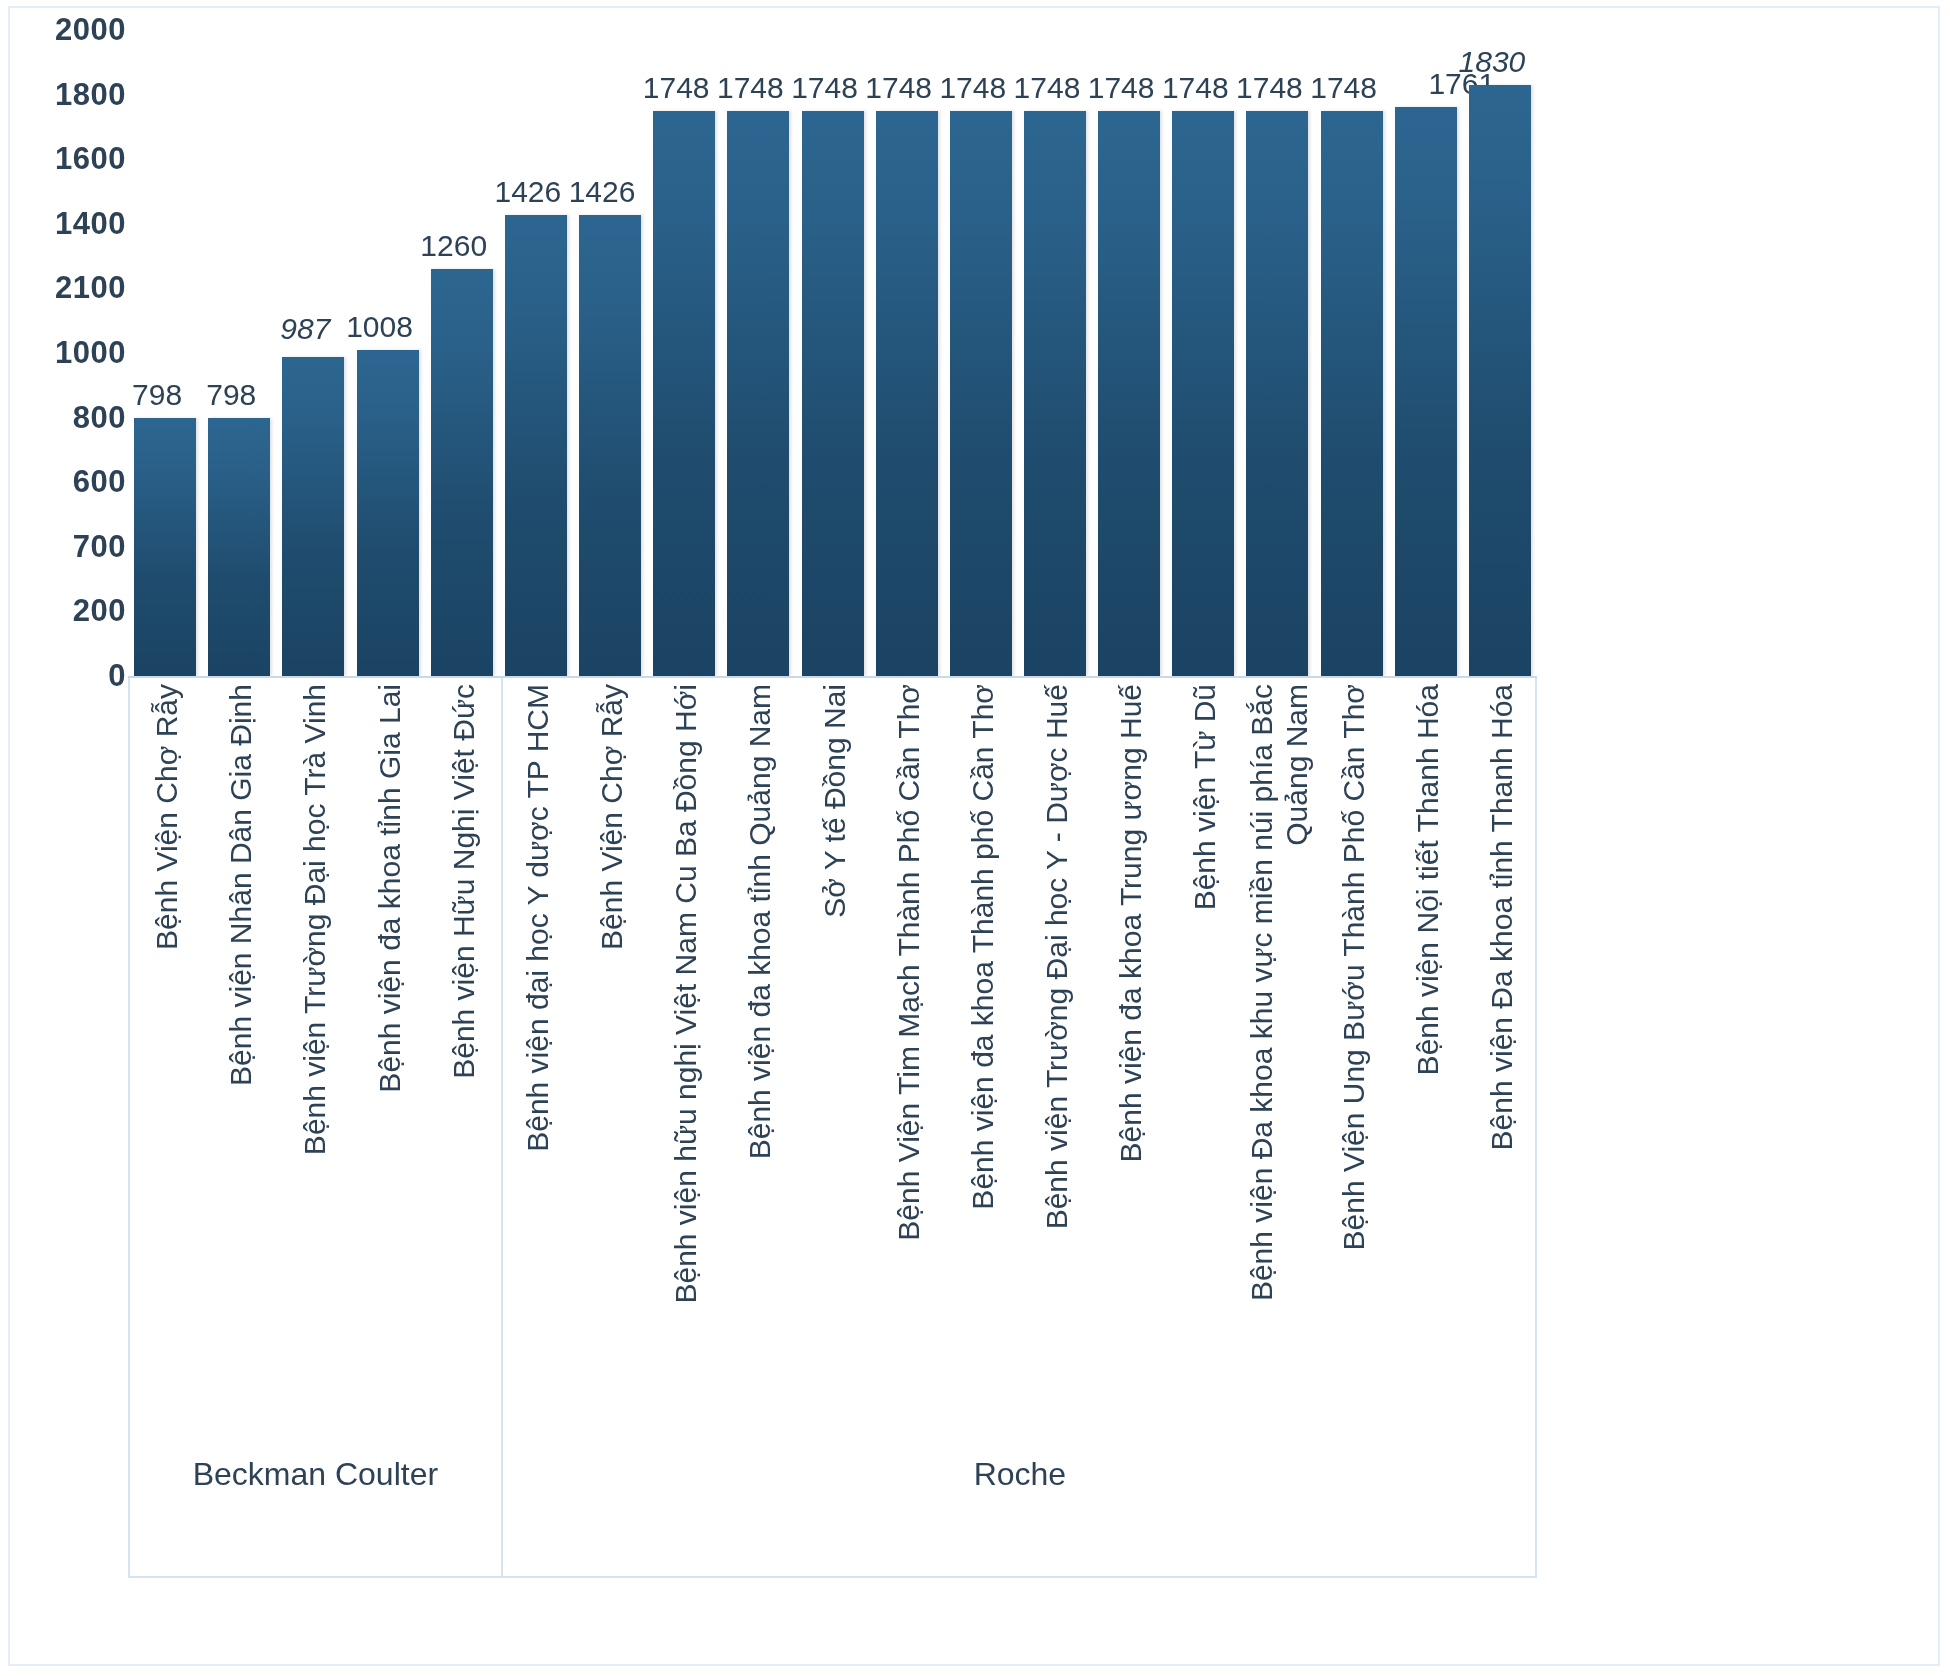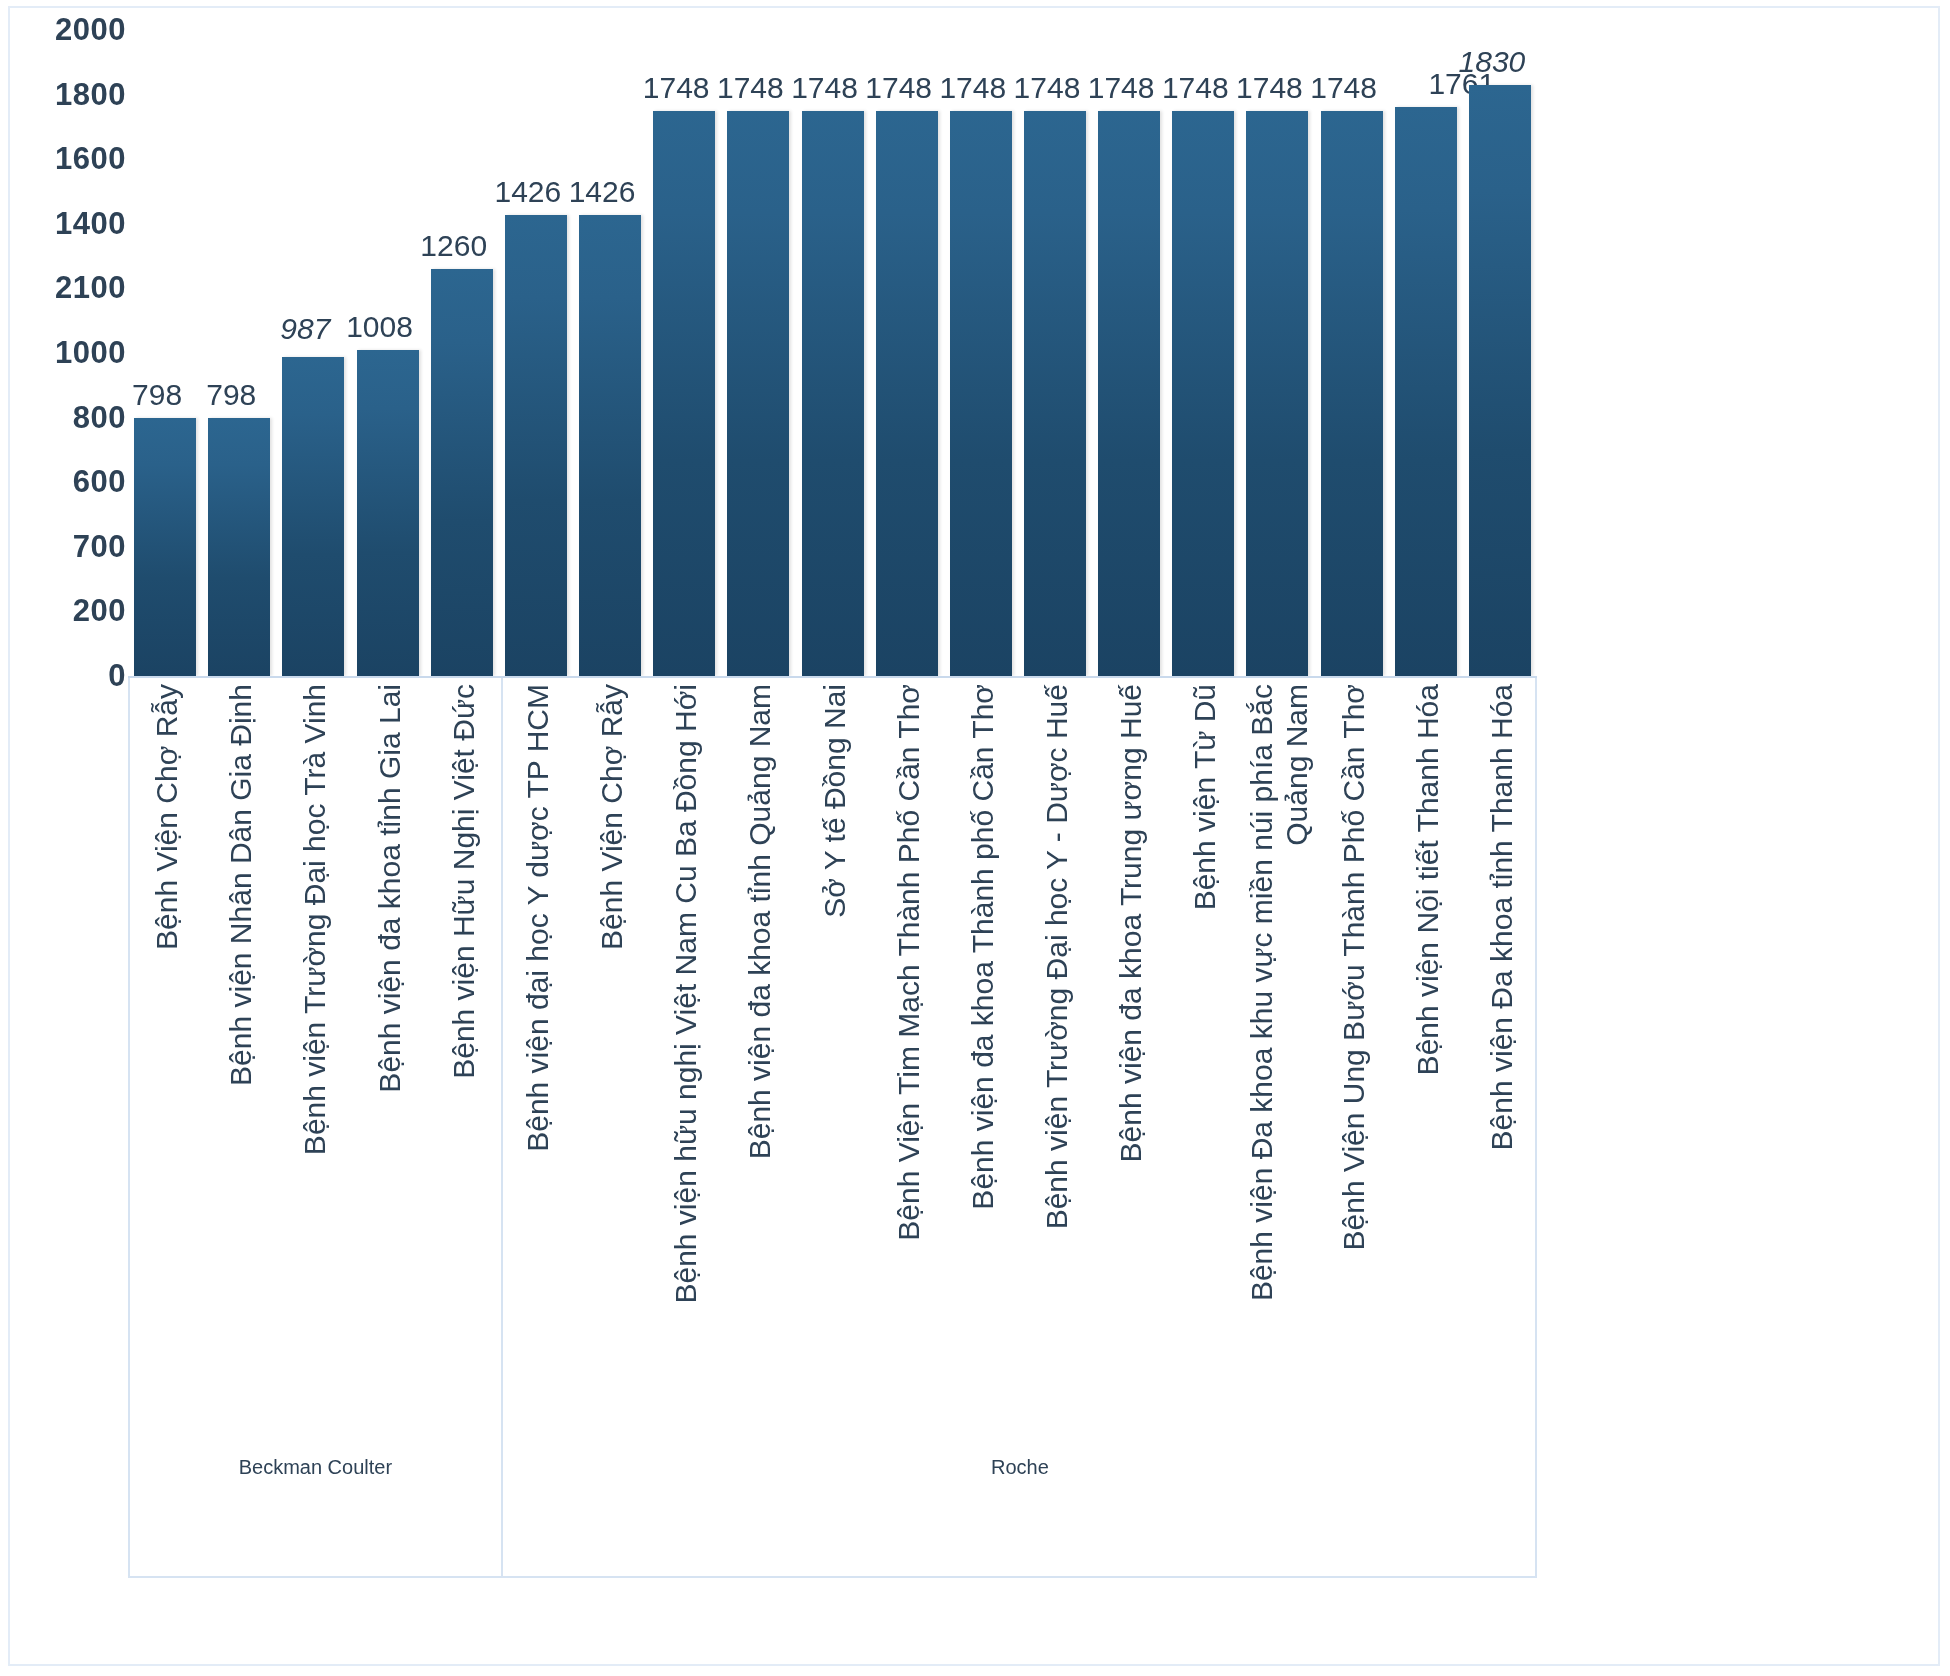--- a/index.html
+++ b/index.html
@@ -116,21 +116,21 @@
     font-size:30px;
     color:#2e4256;
     white-space:pre-line;
     line-height:1.18;
     text-align:right;
   }
   
   .group-label{
     position:absolute;
     top:778px;
-    font-size:20px;
+    font-size:32px;
     color:#2e4256;
     text-align:center;
     white-space:nowrap;
   }
 </style>
 </head>
 <body>
 
 <div id="chart-frame">
 

